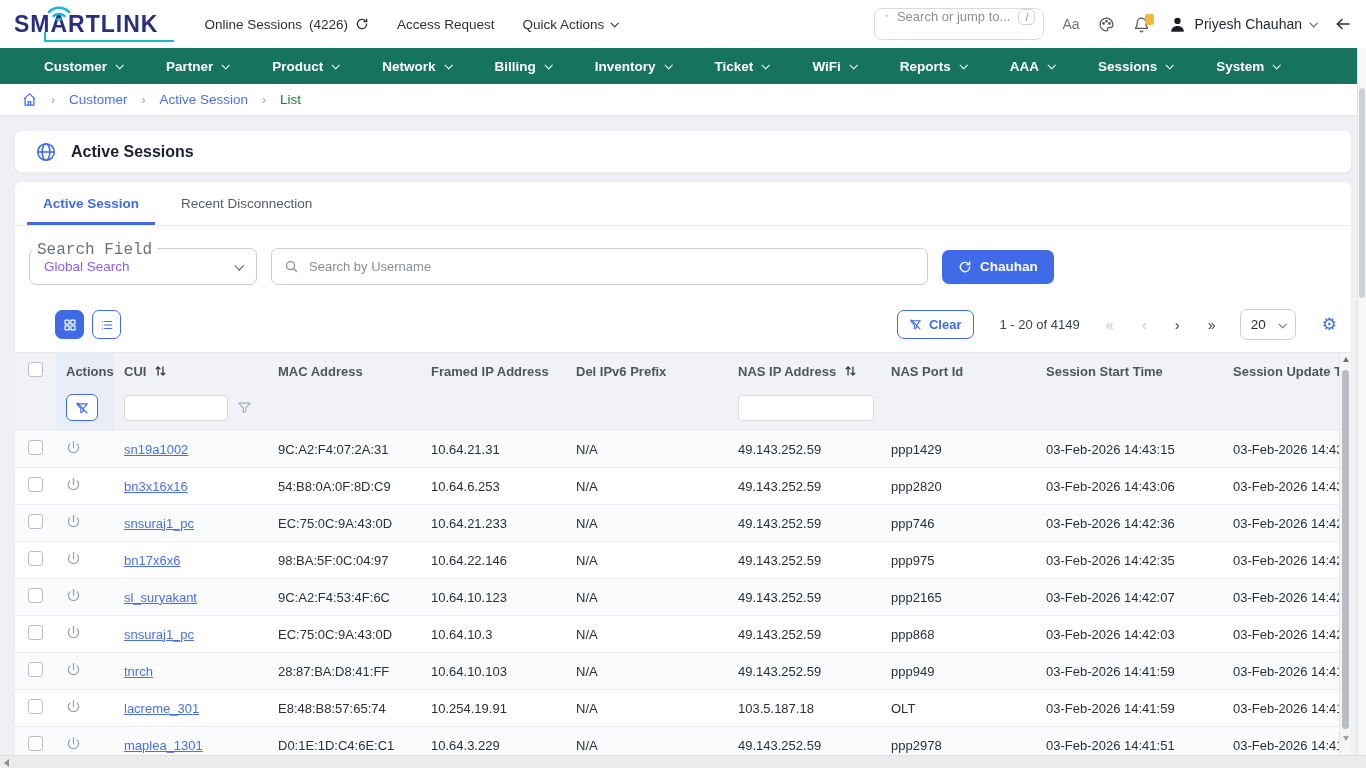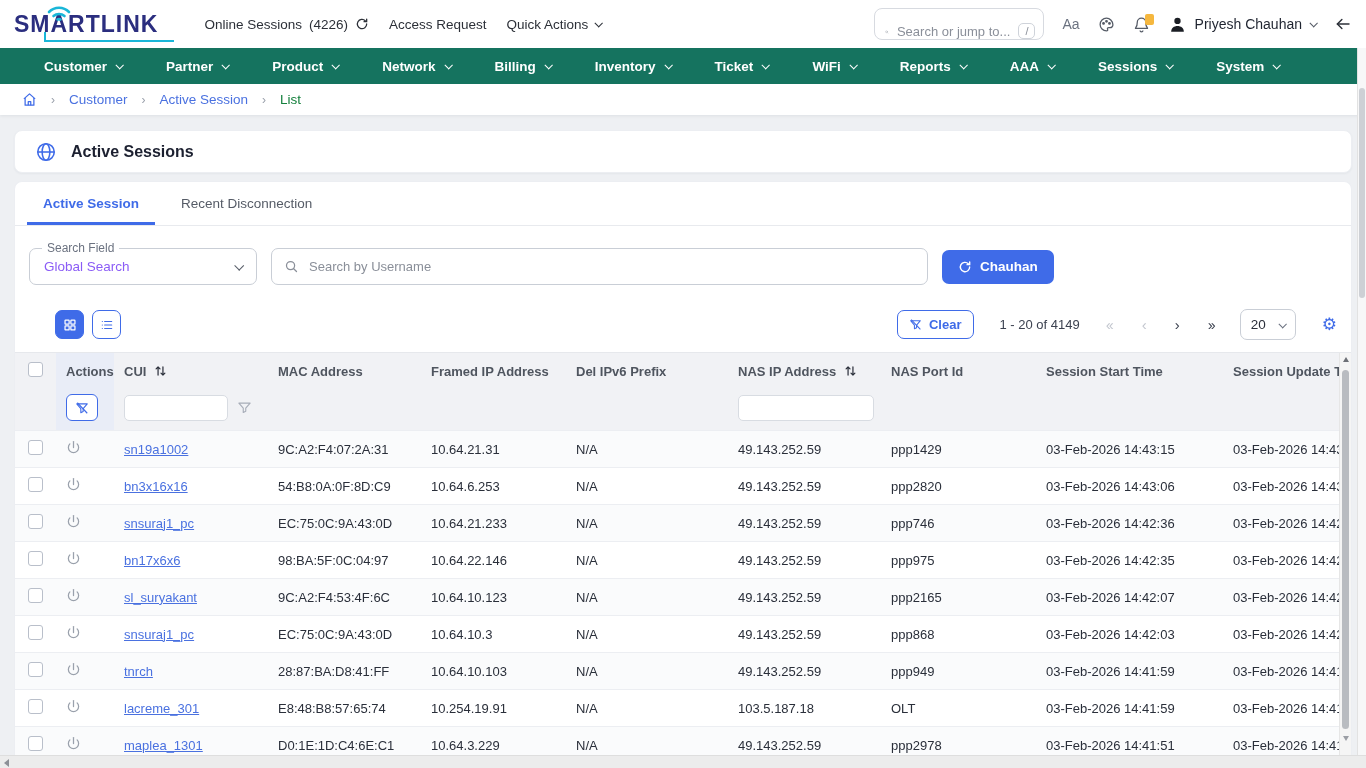--- a/index.html
+++ b/index.html
@@ -6,24 +6,24 @@
   html,body { width:1366px; height:768px; overflow:hidden; }
   body { font-family:"Liberation Sans","DejaVu Sans",sans-serif; background:#eef0f3; position:relative; font-size:13px; color:#2a2f3a; }
 
   
   .topbar { height:48px; background:#ffffff; display:flex; align-items:center; padding:0 14px; position:relative; z-index:5; }
   .logo { position:relative; display:flex; align-items:flex-end; margin-right:46px; cursor:pointer; }
   .logo-text { font-size:23px; font-weight:800; letter-spacing:1px; color:#2b2e7f; line-height:1; }
   .logo-wifi { position:absolute; top:-9px; left:31px; }
   .logo-underline { position:absolute; left:30px; bottom:-6px; width:130px; height:2px; background:#19b6d8; }
   .logo-underline:before { content:""; position:absolute; left:0; top:-8px; width:2px; height:8px; background:#19b6d8; }
-  .top-center { display:flex; align-items:center; gap:20px; }
+  .top-center { display:flex; align-items:center; gap:28px; }
   .top-link { color:#2c3038; font-size:13.5px; display:flex; align-items:center; gap:7px; cursor:pointer; }
   .top-right { margin-left:auto; display:flex; align-items:center; gap:18px; }
-  .global-search { display:flex; align-items:flex-end; gap:8px; border:1px solid #d7dae0; border-radius:8px; height:32px; padding:0 8px 0 10px; width:170px; color:#8a8f99; }
+  .global-search { display:flex; align-items:flex-start; gap:8px; border:1px solid #d7dae0; border-radius:8px; height:32px; padding:0 8px 0 10px; width:170px; color:#8a8f99; }
   .global-search .ph { font-size:13px; white-space:nowrap; }
   .kbd { border:1px solid #cfd3da; border-radius:5px; font-size:11px; color:#8a8f99; padding:1px 6px; }
   .aa { color:#6b7280; font-size:14px; cursor:pointer; }
   .iconbtn { cursor:pointer; display:flex; align-items:center; }
   .user { display:flex; align-items:center; gap:8px; cursor:pointer; color:#1f2430; font-size:14px; }
   .chev { display:inline-block; width:6px; height:6px; border-right:1.7px solid currentColor; border-bottom:1.7px solid currentColor; transform:rotate(45deg) translateY(-1px); }
 
   
   .mainnav { height:36px; background:#15735f; display:flex; align-items:center; gap:8px; padding-left:26px; position:relative; z-index:4; }
   .nav-item { color:#ffffff; font-size:13.5px; font-weight:600; display:flex; align-items:center; gap:9px; padding:0 18px; height:100%; cursor:pointer; }
@@ -40,21 +40,21 @@
   .page-title { font-size:16px; font-weight:700; color:#1c2030; }
 
   
   .main-card { margin:8px 14px 0 14px; background:#ffffff; border-radius:8px 8px 0 0; border:1px solid #eceef2; border-bottom:none; position:relative; }
   .tabs { display:flex; gap:10px; padding:0 12px; border-bottom:1px solid #e8eaee; height:44px; align-items:flex-end; }
   .tab { padding:12px 16px 11px 16px; font-size:13.5px; color:#555b66; cursor:pointer; border-bottom:3px solid transparent; }
   .tab.active { color:#3f6be8; font-weight:600; border-bottom-color:#3f6be8; }
 
   .filters { display:flex; align-items:center; gap:14px; padding:22px 14px 16px 14px; }
   .select-field { position:relative; width:228px; height:37px; border:1px solid #c9ced6; border-radius:7px; display:flex; align-items:center; justify-content:space-between; padding:0 14px; cursor:pointer; }
-  .select-field .flabel { position:absolute; top:-8px; left:12px; background:#ffffff; padding:0 5px; font-size:12px; color:#6b7280; }
+  .select-field .flabel { position:absolute; top:-8px; left:2px; background:#ffffff; padding:0 5px; font-size:16px; color:#6b7280;font-family:Liberation Mono, monospace; }
   .select-field .fvalue { font-size:13.5px; font-weight:400; color:#8b5cf6; }
   .select-field .chev { color:#555b66; width:7px; height:7px; }
   .search-box { flex:0 0 657px; height:37px; border:1px solid #c9ced6; border-radius:7px; display:flex; align-items:center; gap:10px; padding:0 12px; color:#8a8f99; }
   .btn-refresh { height:34px; background:#3f6be8; color:#fff; border:none; border-radius:7px; font-size:13.5px; font-weight:700; display:flex; align-items:center; gap:8px; padding:0 16px; cursor:pointer; font-family:inherit; }
 
   .toolbar { display:flex; align-items:center; padding:8px 14px 12px 14px;margin-left:26px; }
   .viewtoggles { display:flex; gap:8px; }
   .vt { width:29px; height:29px; border-radius:7px; display:flex; align-items:center; justify-content:center; cursor:pointer; border:1.4px solid #3f6be8; background:#fff; }
   .vt.active { background:#3f6be8; }
   .toolbar-right { margin-left:auto; display:flex; align-items:center; gap:26px; }

